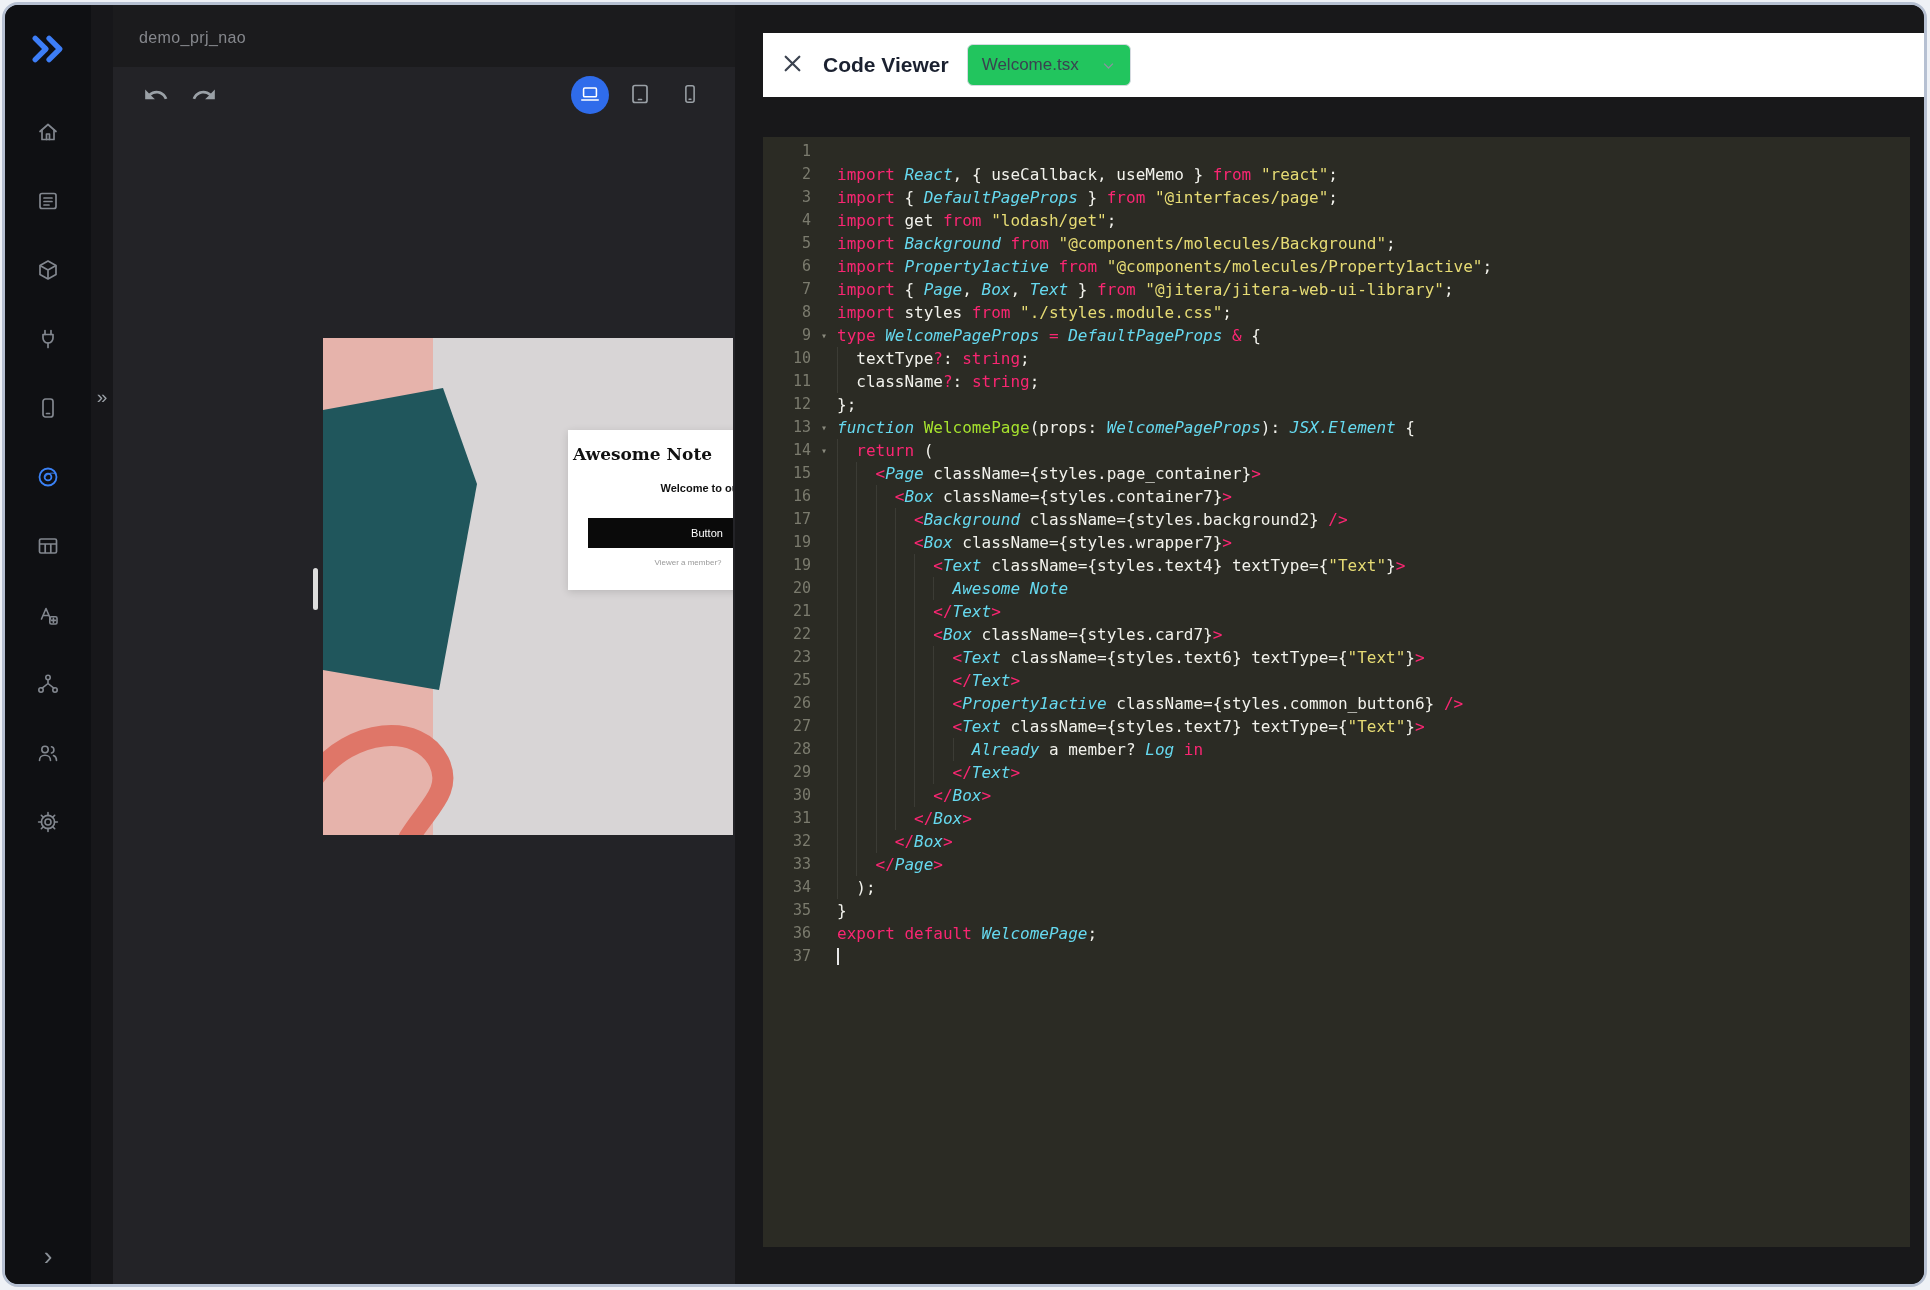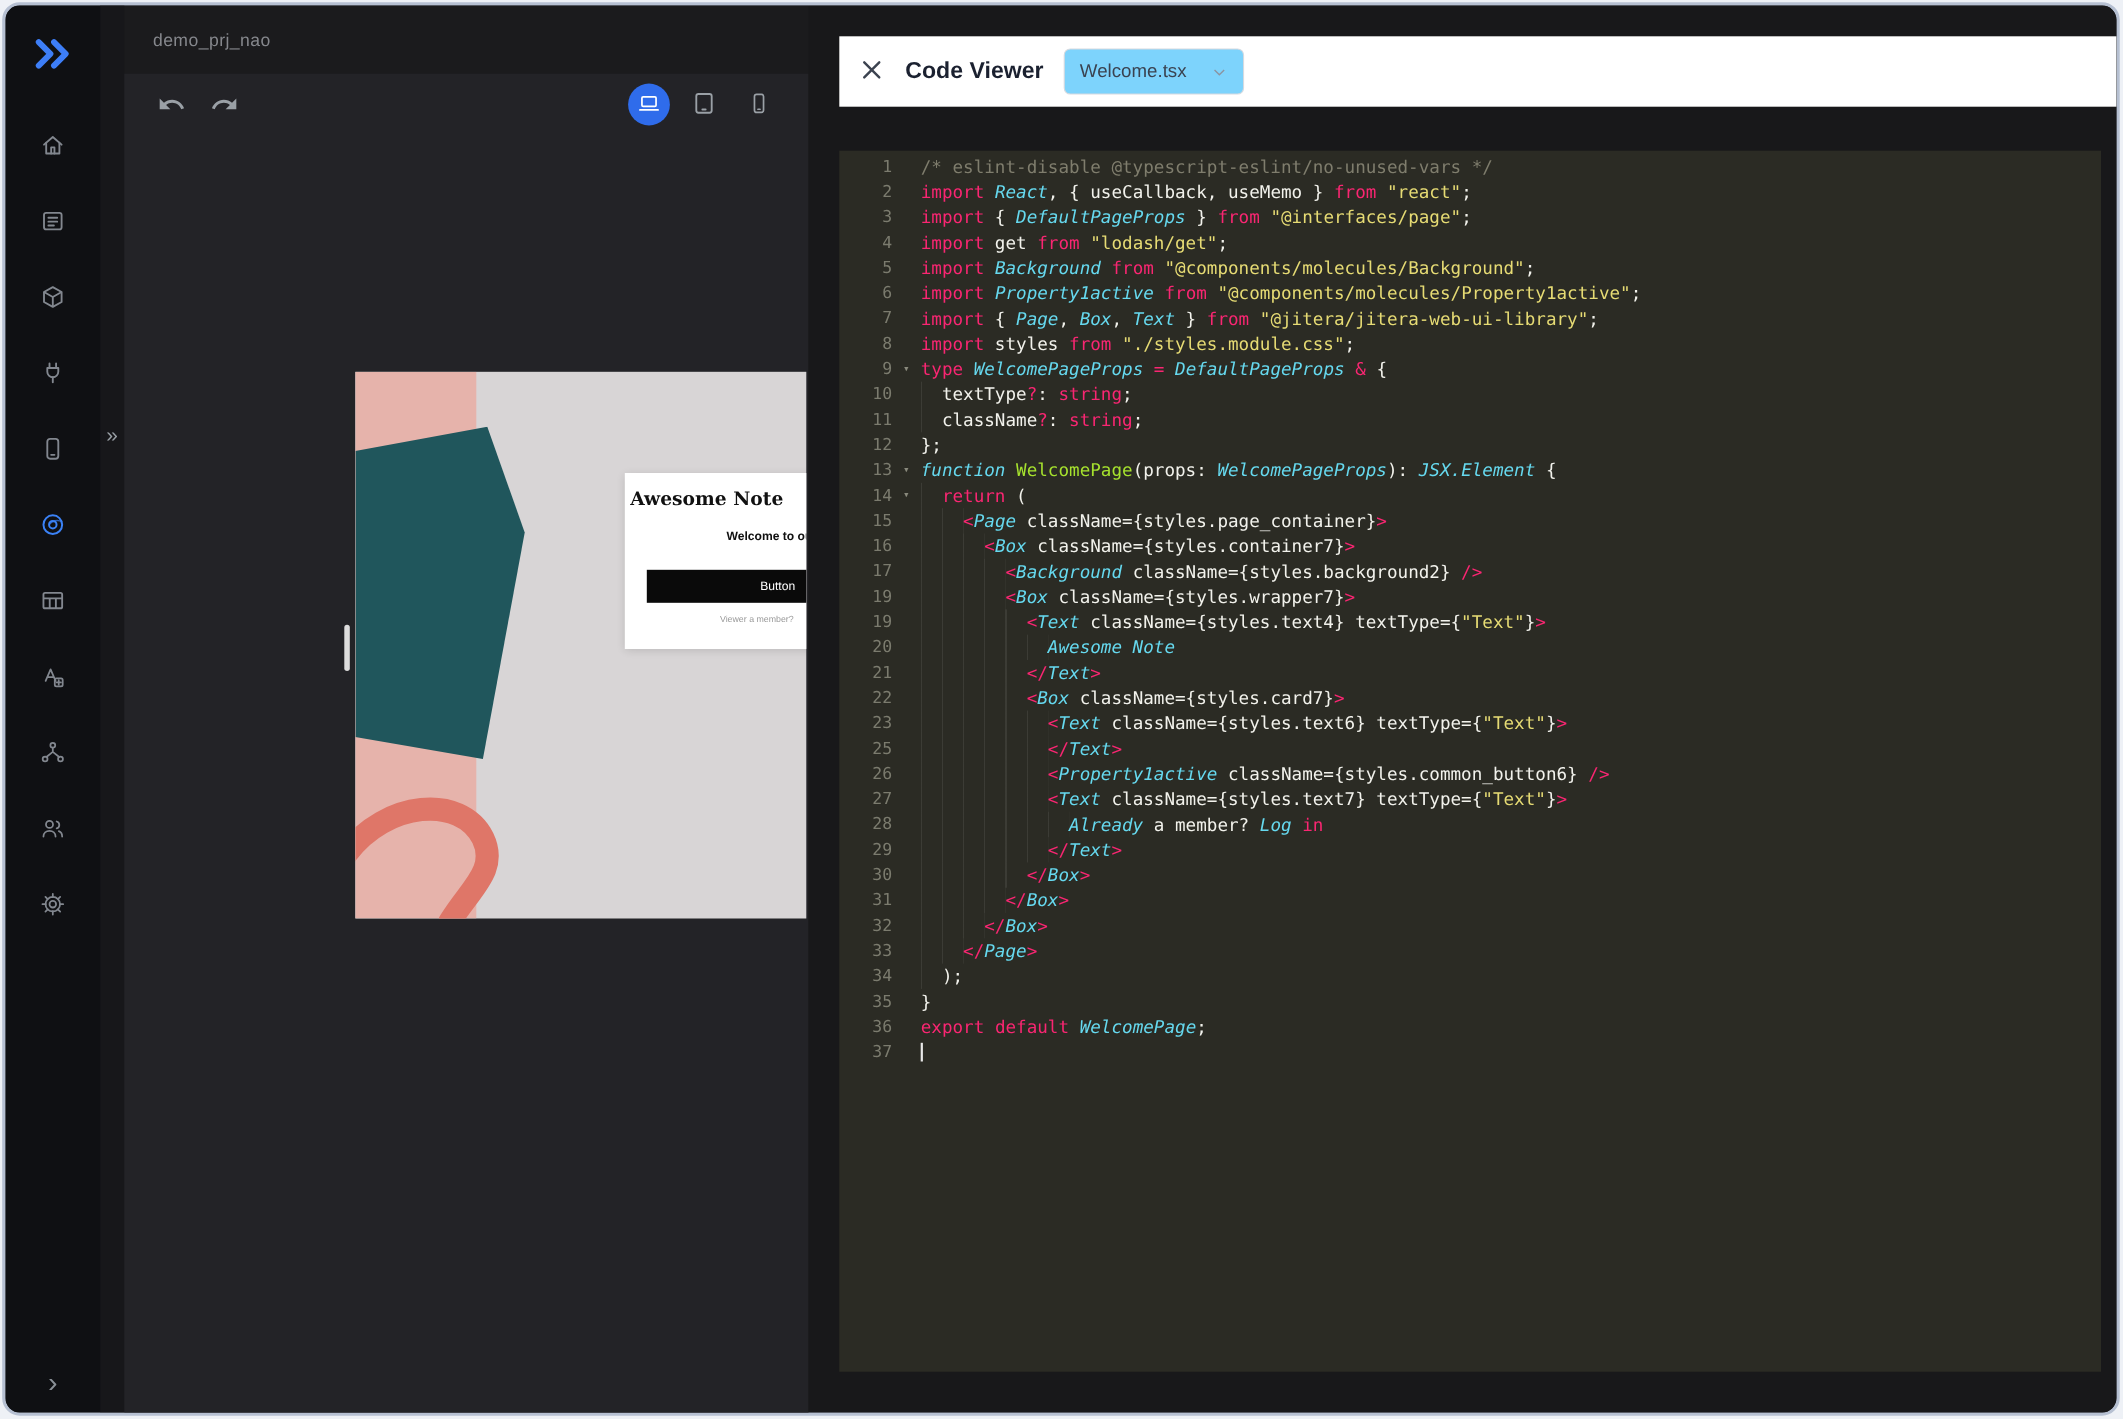--- a/index.html
+++ b/index.html
@@ -37,21 +37,21 @@
   .card-sub{margin:18px 0 0 5px;font-size:11px;font-weight:bold;color:#111;white-space:nowrap;text-align:right;}
   .card-btn{position:absolute;left:20px;top:88px;width:200px;height:30px;background:#0a0a0a;color:#fff;font-size:11px;border:none;cursor:pointer;padding-left:44px;}
   .card-footer{position:absolute;left:20px;top:128px;width:200px;text-align:center;font-size:8px;color:#9a9a9a;white-space:nowrap;}
   .drag-handle{position:absolute;left:200px;top:501px;width:5px;height:42px;border-radius:3px;background:#dddddd;}
 
   
   .code-panel{position:absolute;left:730px;top:0;width:1195px;height:100%;background:#18181a;z-index:30;}
   .cv-header{position:absolute;left:28px;top:28px;right:0;height:64px;background:#ffffff;display:flex;align-items:center;gap:18px;padding-left:16px;}
   .cv-close{background:none;border:none;padding:0;width:26px;height:26px;color:#3c4350;cursor:pointer;display:flex;align-items:center;justify-content:center;}
   .cv-title{font-size:21px;font-weight:bold;color:#1b2130;}
-  .cv-select{display:flex;align-items:center;gap:22px;border:1px solid #d5dae0;border-radius:6px;padding:10px 14px;background:#7dd3fc;cursor:pointer;}
+  .cv-select{display:flex;align-items:center;gap:22px;border:1px solid #d5dae0;border-radius:6px;padding:10px 14px;background:#22c55e;cursor:pointer;}
   .cv-select-value{font-size:17px;color:#3a4250;}
   .cv-select .chev{color:#8b93a0;display:flex;}
 
   .code-area{position:absolute;left:28px;top:132px;right:20px;bottom:37px;background:#2b2b24;overflow:hidden;font-family:"DejaVu Sans Mono",monospace;font-size:16px;padding-top:3px;}
   .code-line{display:flex;height:23px;line-height:23px;white-space:pre;}
   .ln{flex:none;width:48px;text-align:right;color:#7b7b6e;font-size:15px;}
   .fold{flex:none;width:26px;text-align:center;color:#8a8a7d;font-size:10px;}
   .ind{flex:none;display:inline-block;height:23px;background-image:repeating-linear-gradient(to right,rgba(255,255,255,.08) 0 1px,transparent 1px 2ch);}
   .tok{flex:none;white-space:pre;color:var(--pl);}
   .tok.k{color:var(--kw);}
@@ -259,21 +259,21 @@
         <span class="chev">
           <svg width="15" height="15" viewBox="0 0 24 24" fill="none" stroke="currentColor" stroke-width="2">
               <path d="M5 9 L12 16 L19 9"></path>
             </svg>
         </span>
       </button>
     </header>
 
     <div class="code-area" style="--kw: #f92672; --ty: #66d9ef; --st: #e6db74; --co: #7f7d6d; --pl: #f2f2ec; --fn: #a6e22e;">
       <div>
-          <div class="code-line"><span class="ln">1</span><span class="fold"></span><span class="tok c">/* eslint-disable @typescript-eslint/no-unused-vars */</span></div>
+          <div class="code-line"><span class="ln">1</span><span class="fold"></span></div>
           <div class="code-line"><span class="ln">2</span><span class="fold"></span><span class="tok k">import</span><span class="tok p"> </span><span class="tok t">React</span><span class="tok p">, { useCallback, useMemo } </span><span class="tok k">from</span><span class="tok p"> </span><span class="tok s">"react"</span><span class="tok p">;</span></div>
           <div class="code-line"><span class="ln">3</span><span class="fold"></span><span class="tok k">import</span><span class="tok p"> { </span><span class="tok t">DefaultPageProps</span><span class="tok p"> } </span><span class="tok k">from</span><span class="tok p"> </span><span class="tok s">"@interfaces/page"</span><span class="tok p">;</span></div>
           <div class="code-line"><span class="ln">4</span><span class="fold"></span><span class="tok k">import</span><span class="tok p"> get </span><span class="tok k">from</span><span class="tok p"> </span><span class="tok s">"lodash/get"</span><span class="tok p">;</span></div>
           <div class="code-line"><span class="ln">5</span><span class="fold"></span><span class="tok k">import</span><span class="tok p"> </span><span class="tok t">Background</span><span class="tok p"> </span><span class="tok k">from</span><span class="tok p"> </span><span class="tok s">"@components/molecules/Background"</span><span class="tok p">;</span></div>
           <div class="code-line"><span class="ln">6</span><span class="fold"></span><span class="tok k">import</span><span class="tok p"> </span><span class="tok t">Property1active</span><span class="tok p"> </span><span class="tok k">from</span><span class="tok p"> </span><span class="tok s">"@components/molecules/Property1active"</span><span class="tok p">;</span></div>
           <div class="code-line"><span class="ln">7</span><span class="fold"></span><span class="tok k">import</span><span class="tok p"> { </span><span class="tok t">Page</span><span class="tok p">, </span><span class="tok t">Box</span><span class="tok p">, </span><span class="tok t">Text</span><span class="tok p"> } </span><span class="tok k">from</span><span class="tok p"> </span><span class="tok s">"@jitera/jitera-web-ui-library"</span><span class="tok p">;</span></div>
           <div class="code-line"><span class="ln">8</span><span class="fold"></span><span class="tok k">import</span><span class="tok p"> styles </span><span class="tok k">from</span><span class="tok p"> </span><span class="tok s">"./styles.module.css"</span><span class="tok p">;</span></div>
           <div class="code-line"><span class="ln">9</span><span class="fold">▾</span><span class="tok k">type</span><span class="tok p"> </span><span class="tok t">WelcomePageProps</span><span class="tok p"> </span><span class="tok k">=</span><span class="tok p"> </span><span class="tok t">DefaultPageProps</span><span class="tok p"> </span><span class="tok k">&amp;</span><span class="tok p"> {</span></div>
           <div class="code-line"><span class="ln">10</span><span class="fold"></span><span class="ind" style="width: 2ch;"></span><span class="tok p">textType</span><span class="tok k">?</span><span class="tok p">: </span><span class="tok k">string</span><span class="tok p">;</span></div>
           <div class="code-line"><span class="ln">11</span><span class="fold"></span><span class="ind" style="width: 2ch;"></span><span class="tok p">className</span><span class="tok k">?</span><span class="tok p">: </span><span class="tok k">string</span><span class="tok p">;</span></div>

